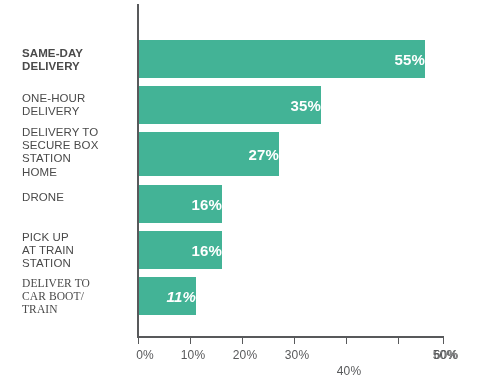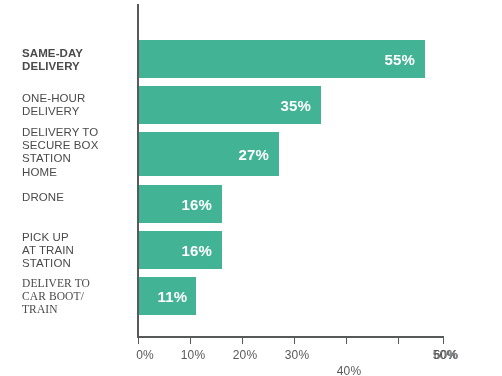--- a/index.html
+++ b/index.html
@@ -83,25 +83,25 @@
   .bar-rect {
     position: absolute;
     left: 139px;
     background: #43b396;
     display: flex;
     align-items: center;
     box-sizing: border-box;
   }
   .bar-rect.align-right {
     justify-content: flex-end;
-    padding-right: 10px;
   }
   .bar-rect.align-left {
-    justify-content: center;
+    justify-content: flex-end;
     padding-left: 10px;
+    font-style: italic;
   }
   .bar-value {
     color: #ffffff;
     font-size: 15px;
     font-weight: bold;
     letter-spacing: 0.2px;
     line-height: 1;
   }
 </style>
 </head>

